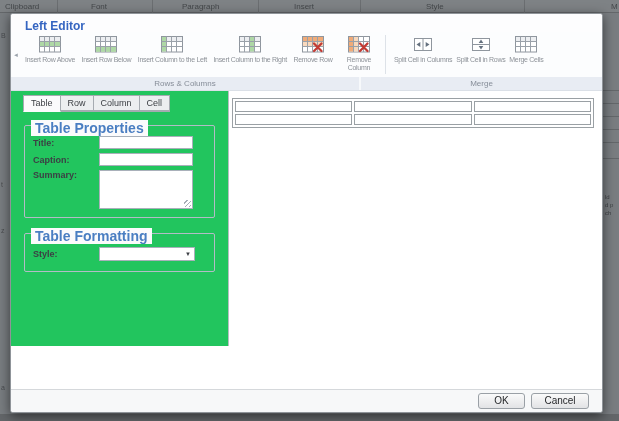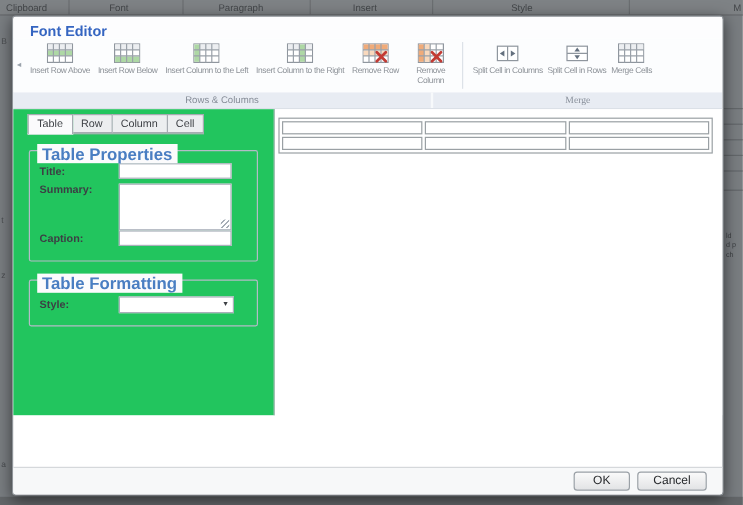--- a/index.html
+++ b/index.html
@@ -55,21 +55,21 @@
     color: #8d9298; max-width: 104px;
   }
   .tbtn.narrow .lbl { max-width: 40px; }
   .tbtn svg { flex: none; }
 
   
   .grp-strip { flex: none; height: 14px; display: flex; background: #e8ecf3;
                border-bottom: 1px solid #dbe0e7; }
   .grp-cell { font-size: 8px; color: #868d98; display: flex; align-items: center; justify-content: center; }
   .grp-cell.g1 { width: 350px; flex: none; border-right: 2px solid #f7f9fb; }
-  .grp-cell.g2 { flex: 1; font-family: Liberation Serif, serif; }
+  .grp-cell.g2 { flex: 1; }
 
   
   .body { flex: 1; display: flex; min-height: 0; }
   .left-panel { width: 218px; flex: none; background: #22c55e; border-right: 1px solid #b9bdc2; position: relative; }
   .right-panel { flex: 1; background: #ffffff; padding: 7px 5px 0 3px; }
 
   
   .tabs { display: inline-flex; margin: 4px 0 0 12px; position: relative; }
   .tab {
     font-size: 9px; color: #3c3f44; padding: 2px 7px 2px 7px;
@@ -166,21 +166,21 @@
 </div>
 
 <span class="bg-leftfrag" style="top:32px">B</span>
 <span class="bg-leftfrag" style="top:181px">t</span>
 <span class="bg-leftfrag" style="top:227px">z</span>
 <span class="bg-leftfrag" style="top:384px">a</span>
 <div class="bg-bottom"></div>
 
 <div class="dialog">
 
-  <div class="dlg-title">Font Editor</div>
+  <div class="dlg-title">Left Editor</div>
 
   <div class="toolbar">
     <div class="tb-scroll">◄</div>
 
     <div class="tb-group1">
 
       <div class="tbtn">
         <svg width="22" height="17" viewBox="0 0 22 17">
           <rect x="0.5" y="0.5" width="21" height="15.5" fill="#ffffff" stroke="#8f969e"></rect>
           <rect x="1" y="1" width="20" height="4.5" fill="#eceef1"></rect>
@@ -291,34 +291,34 @@
         <div class="tab">Row</div>
         <div class="tab">Column</div>
         <div class="tab">Cell</div>
       </div>
 
       <div class="fset">
         <span class="legend">Table Properties</span>
 
         <div class="frow">
           <label>Title:</label>
+          <input class="tinput" type="text" value="" style="">
+        </div>
+
+        <div class="frow">
+          <label>Caption:</label>
           <input class="tinput" type="text" value="" style="">
         </div>
 
         <div class="frow top" style="margin-bottom:0">
           <label>Summary:</label>
           <span class="ta-wrap">
             <textarea class="ttextarea" style=""></textarea>
             <span class="grip"></span>
           </span>
-        </div>
-
-        <div class="frow">
-          <label>Caption:</label>
-          <input class="tinput" type="text" value="" style="">
         </div>
       </div>
 
       <div class="fset fmt">
         <span class="legend">Table Formatting</span>
         <div class="frow" style="margin-bottom:2px">
           <label>Style:</label>
           <div class="tselect">
             <span style="flex:1; font-size:9px;"></span>
             <span class="caret">▼</span>

